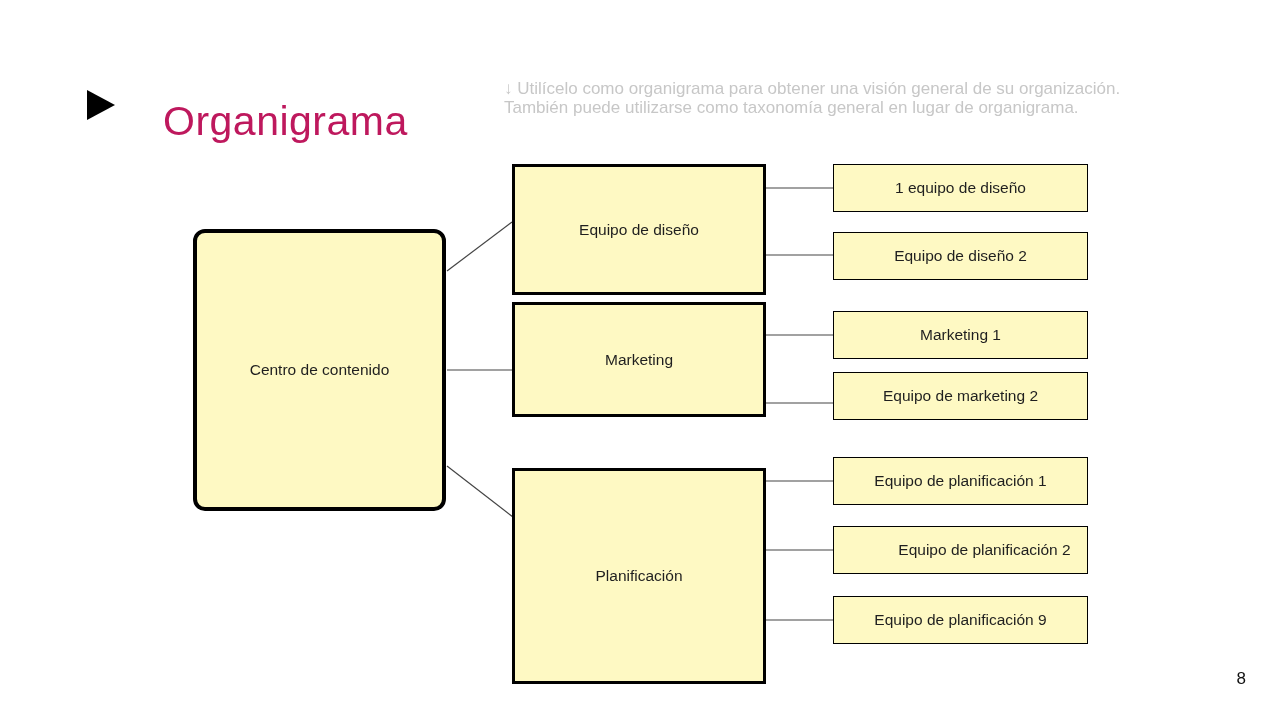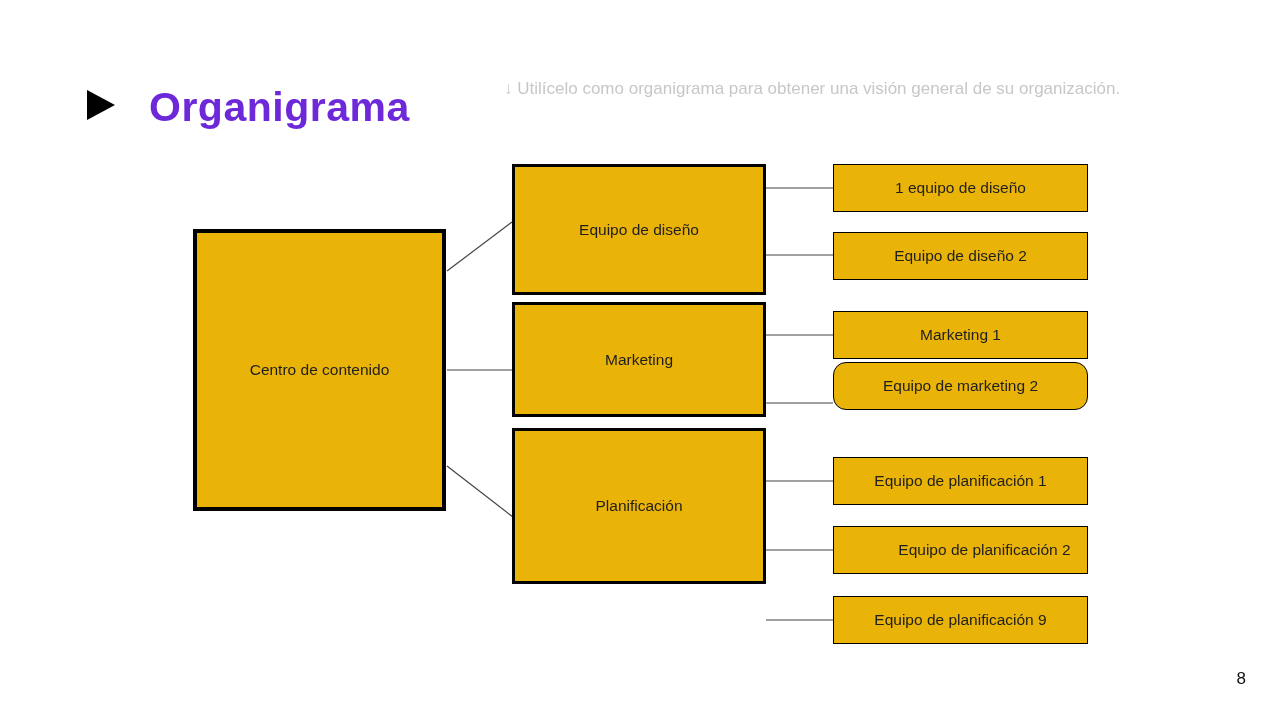--- a/index.html
+++ b/index.html
@@ -25,25 +25,25 @@
     width: 0;
     height: 0;
     border-top: 15px solid transparent;
     border-bottom: 15px solid transparent;
     border-left: 28px solid #000000;
   }
   .slide-title {
     position: absolute;
     left: 147px;
     top: 82px;
-    margin: 2px;
+    margin: 16px;
     font-size: 41px;
-    font-weight: 700;
+    font-weight: 400;
     letter-spacing: 0.5px;
-    color: #6d28d9;
+    color: #be185d;
     white-space: nowrap;
   }
 
   
   .slide-note {
     position: absolute;
     left: 504px;
     top: 79px;
     font-size: 17px;
     line-height: 19px;
@@ -58,57 +58,58 @@
     top: 0;
     width: 1280px;
     height: 720px;
     pointer-events: none;
   }
 
   
   .node {
     position: absolute;
     box-sizing: border-box;
-    background: #eab308;
+    background: #fef9c3;
     border-style: solid;
     border-color: #000000;
     display: flex;
     align-items: center;
     justify-content: center;
     text-align: center;
     font-size: 15.5px;
     color: #1f1f1f;
     white-space: nowrap;
   }
   .node-root {
     left: 193px;
     top: 229px;
     width: 253px;
     height: 282px;
     border-width: 4px;
+    border-radius: 12px;
   }
   .node-branch {
     left: 512px;
     width: 254px;
     border-width: 3px;
   }
   .branch-1 { top: 164px; height: 131px; }
   .branch-2 { top: 302px; height: 115px; }
-  .branch-3 { top: 428px; height: 156px; text-align: right; }
+  .branch-3 { top: 468px; height: 216px; text-align: right; }
 
   .node-leaf {
     left: 833px;
     width: 255px;
     height: 48px;
     border-width: 1.5px;
   }
   .leaf-1 { top: 164px; }
   .leaf-2 { top: 232px; }
   .leaf-3 { top: 311px; }
-  .leaf-4 { top: 362px; border-radius: 13px; }
+  .leaf-4 { top: 372px; }
   .leaf-5 { top: 457px; }
   .leaf-6 { top: 526px; padding-left: 48px; }
   .leaf-7 { top: 596px; }
 
   .page-number {
     position: absolute;
     right: 34px;
     top: 669px;
     font-size: 17px;
     color: #111111;
@@ -117,20 +118,21 @@
 </head>
 <body>
 
 <div class="slide">
 
   <div class="bullet-triangle"></div>
   <h1 class="slide-title">Organigrama</h1>
 
   <div class="slide-note">
     <div>↓  Utilícelo como organigrama para obtener una visión general de su organización.</div>
+    <div>También puede utilizarse como taxonomía general en lugar de organigrama.</div>
   </div>
 
   <svg class="connectors" viewBox="0 0 1280 720" xmlns="http://www.w3.org/2000/svg">
     <g stroke="#444444" stroke-width="1.2" fill="none">
       <line x1="447" y1="271" x2="512" y2="222"></line>
       <line x1="447" y1="370" x2="512" y2="370"></line>
       <line x1="447" y1="466" x2="513" y2="517"></line>
       <line x1="766" y1="188" x2="833" y2="188"></line>
       <line x1="766" y1="255" x2="833" y2="255"></line>
       <line x1="766" y1="335" x2="833" y2="335"></line>

